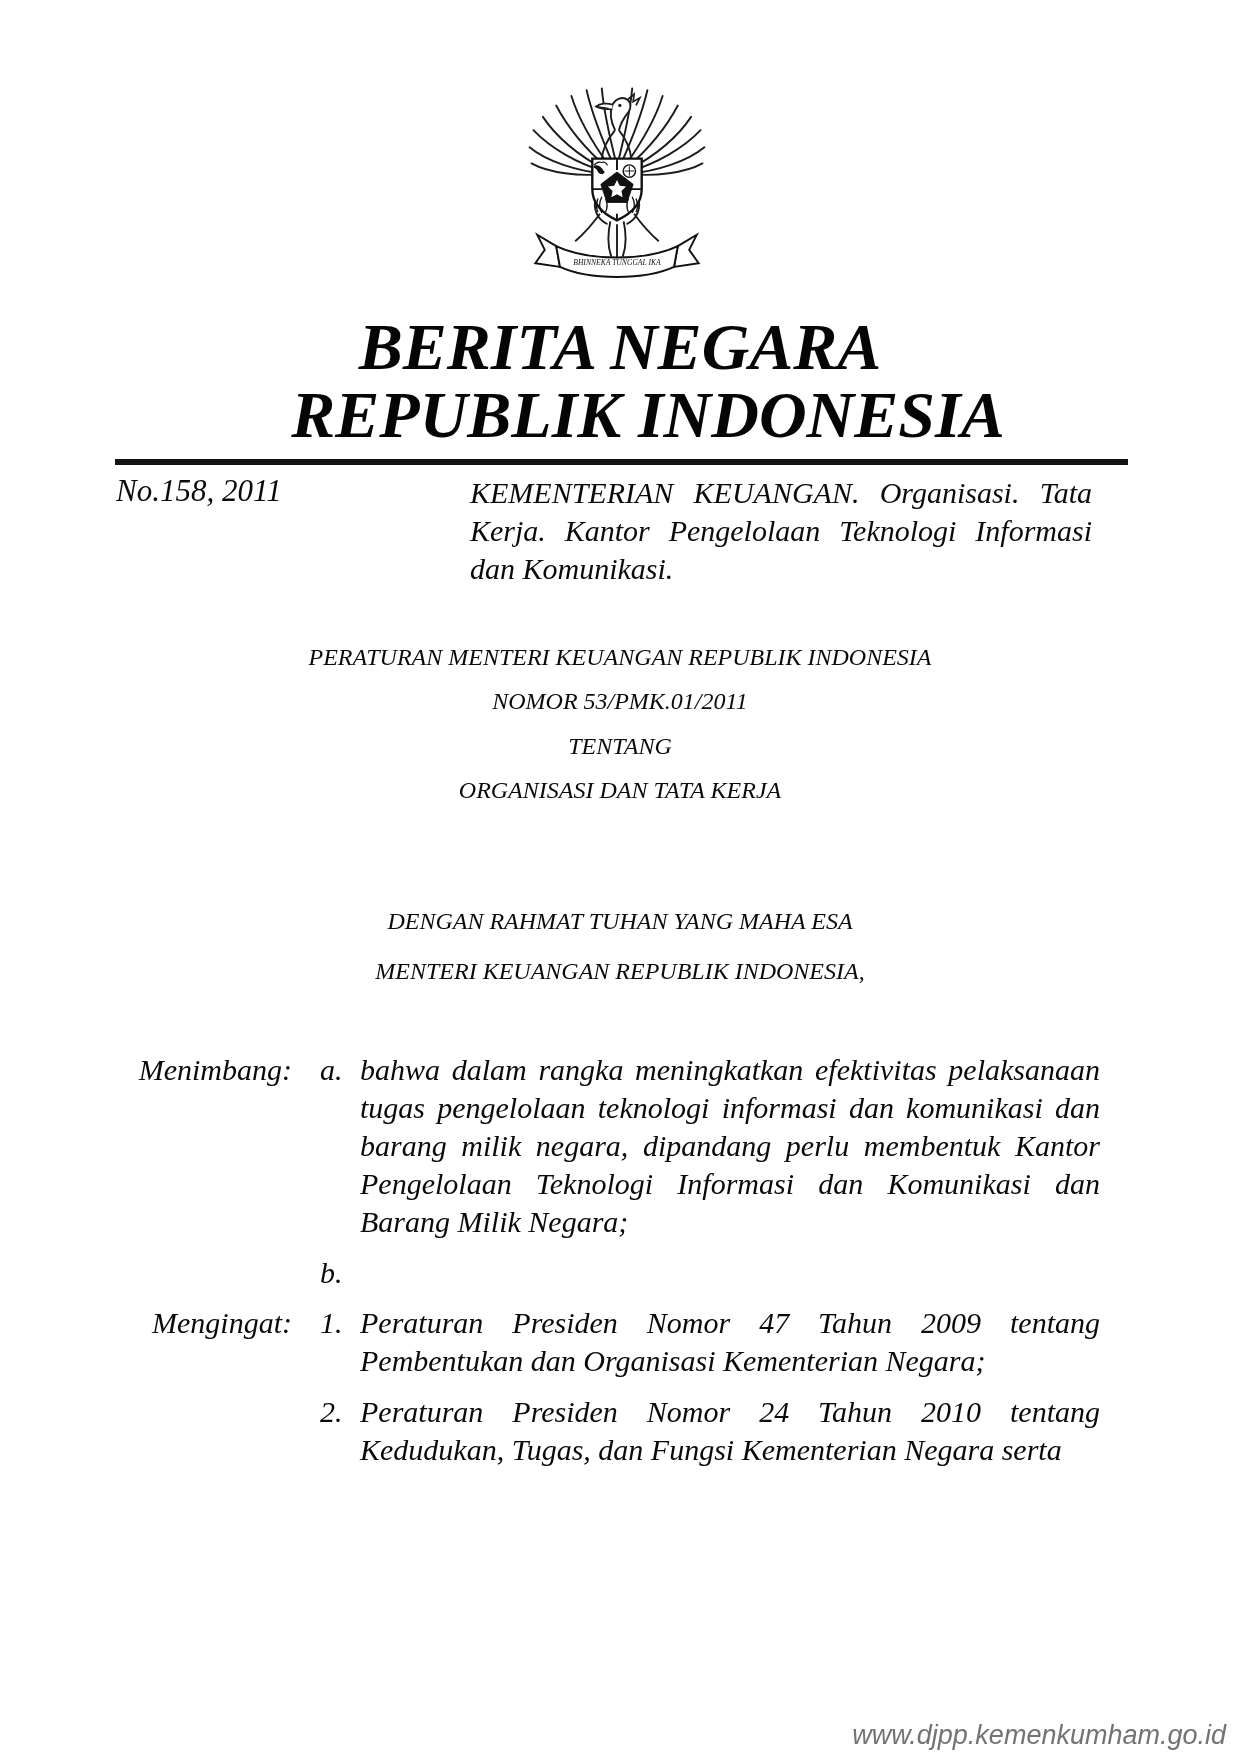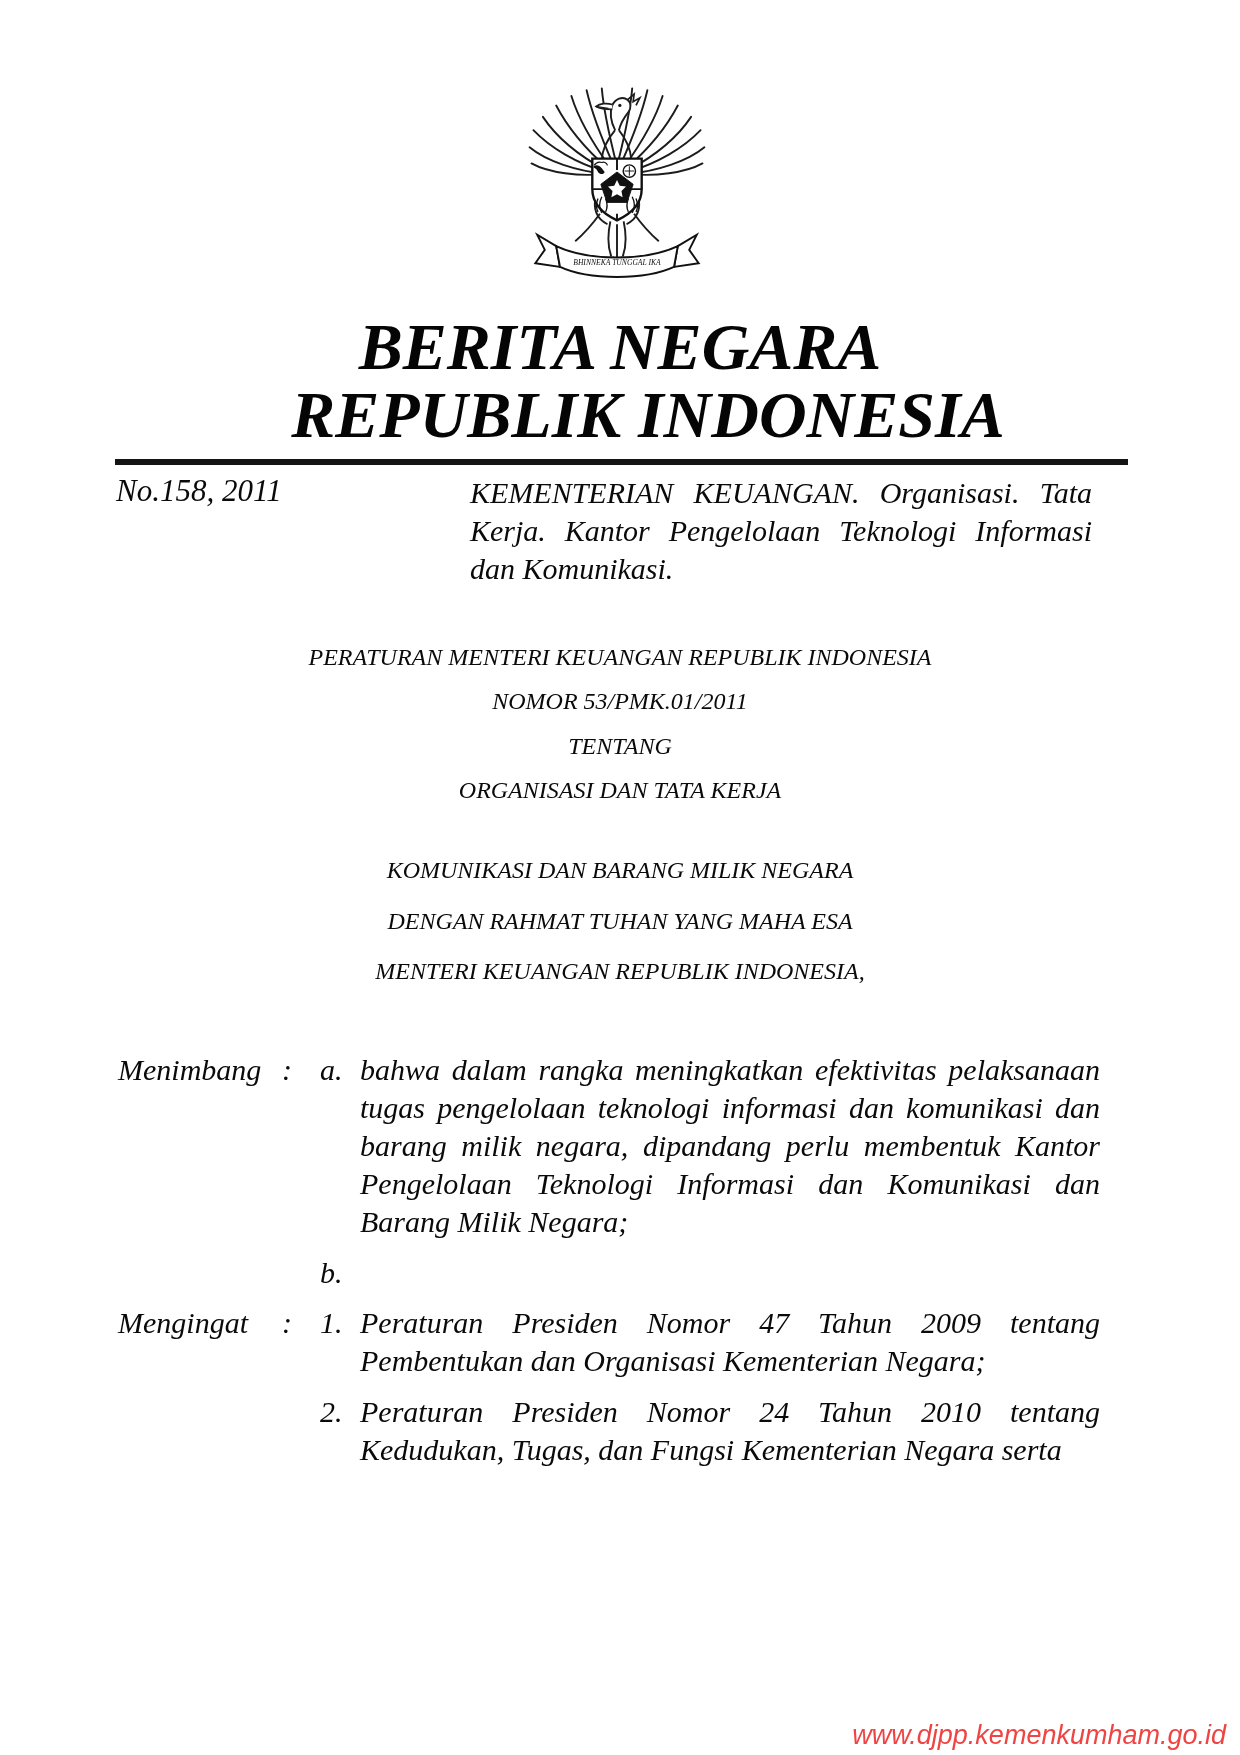--- a/index.html
+++ b/index.html
@@ -68,32 +68,32 @@
     left:118px; top:1051px;
     width:982px;
   }
   .section{
     display:grid;
     grid-template-columns:164px 38px 40px 740px;
     row-gap:13px;
     font-size:30px; line-height:38px;
   }
   .section.second{ margin-top:12px; }
-  .sec-label{ grid-column:1; grid-row:1; }
+  .sec-label{ grid-column:1; grid-row:1;text-align:right; }
   .sec-colon{ grid-column:2; grid-row:1; }
   .item-marker{ grid-column:3; }
   .item-text{ grid-column:4; text-align:justify; }
   .row1{ grid-row:1; }
   .row2{ grid-row:2; }
   .footer-url{
     position:absolute;
     right:14px; top:1720px;
     font-family:"Liberation Sans", sans-serif;
     font-size:27px;
-    color:#ef4444;
+    color:#737373;
   }
 </style>
 </head>
 <body>
 
 <div class="page">
 
   <svg class="emblem" viewBox="0 0 200 215" aria-hidden="true">
     <g stroke="#1c1c1c" fill="none" stroke-width="2" stroke-linecap="round">
       <path d="M88,100 C60,103 28,99 10,89"></path>
@@ -158,21 +158,20 @@
   <div class="masthead-line masthead-l1">BERITA NEGARA</div>
   <div class="masthead-line masthead-l2">REPUBLIK INDONESIA</div>
   <div class="rule"></div>
   <div class="issue">No.158, 2011</div>
   <div class="subject">KEMENTERIAN KEUANGAN. Organisasi. Tata Kerja. Kantor Pengelolaan Teknologi Informasi dan Komunikasi.</div>
 
   <div class="hline h1">PERATURAN MENTERI KEUANGAN REPUBLIK INDONESIA</div>
   <div class="hline h2">NOMOR 53/PMK.01/2011</div>
   <div class="hline h4">ORGANISASI DAN TATA KERJA</div>
   <div class="hline h3">TENTANG</div>
-  <div class="hline h6">KOMUNIKASI DAN BARANG MILIK NEGARA</div>
   <div class="hline h7">DENGAN RAHMAT TUHAN YANG MAHA ESA</div>
   <div class="hline h8">MENTERI KEUANGAN REPUBLIK INDONESIA,</div>
 
   <div class="sections">
 
     <div class="section">
       <div class="sec-label">Menimbang</div>
       <div class="sec-colon">:</div>
       <div class="item-marker row1">a.</div>
       <div class="item-text row1">bahwa dalam rangka meningkatkan efektivitas pelaksanaan tugas pengelolaan teknologi informasi dan komunikasi dan barang milik negara, dipandang perlu membentuk Kantor Pengelolaan Teknologi Informasi dan Komunikasi dan Barang Milik Negara;</div>

